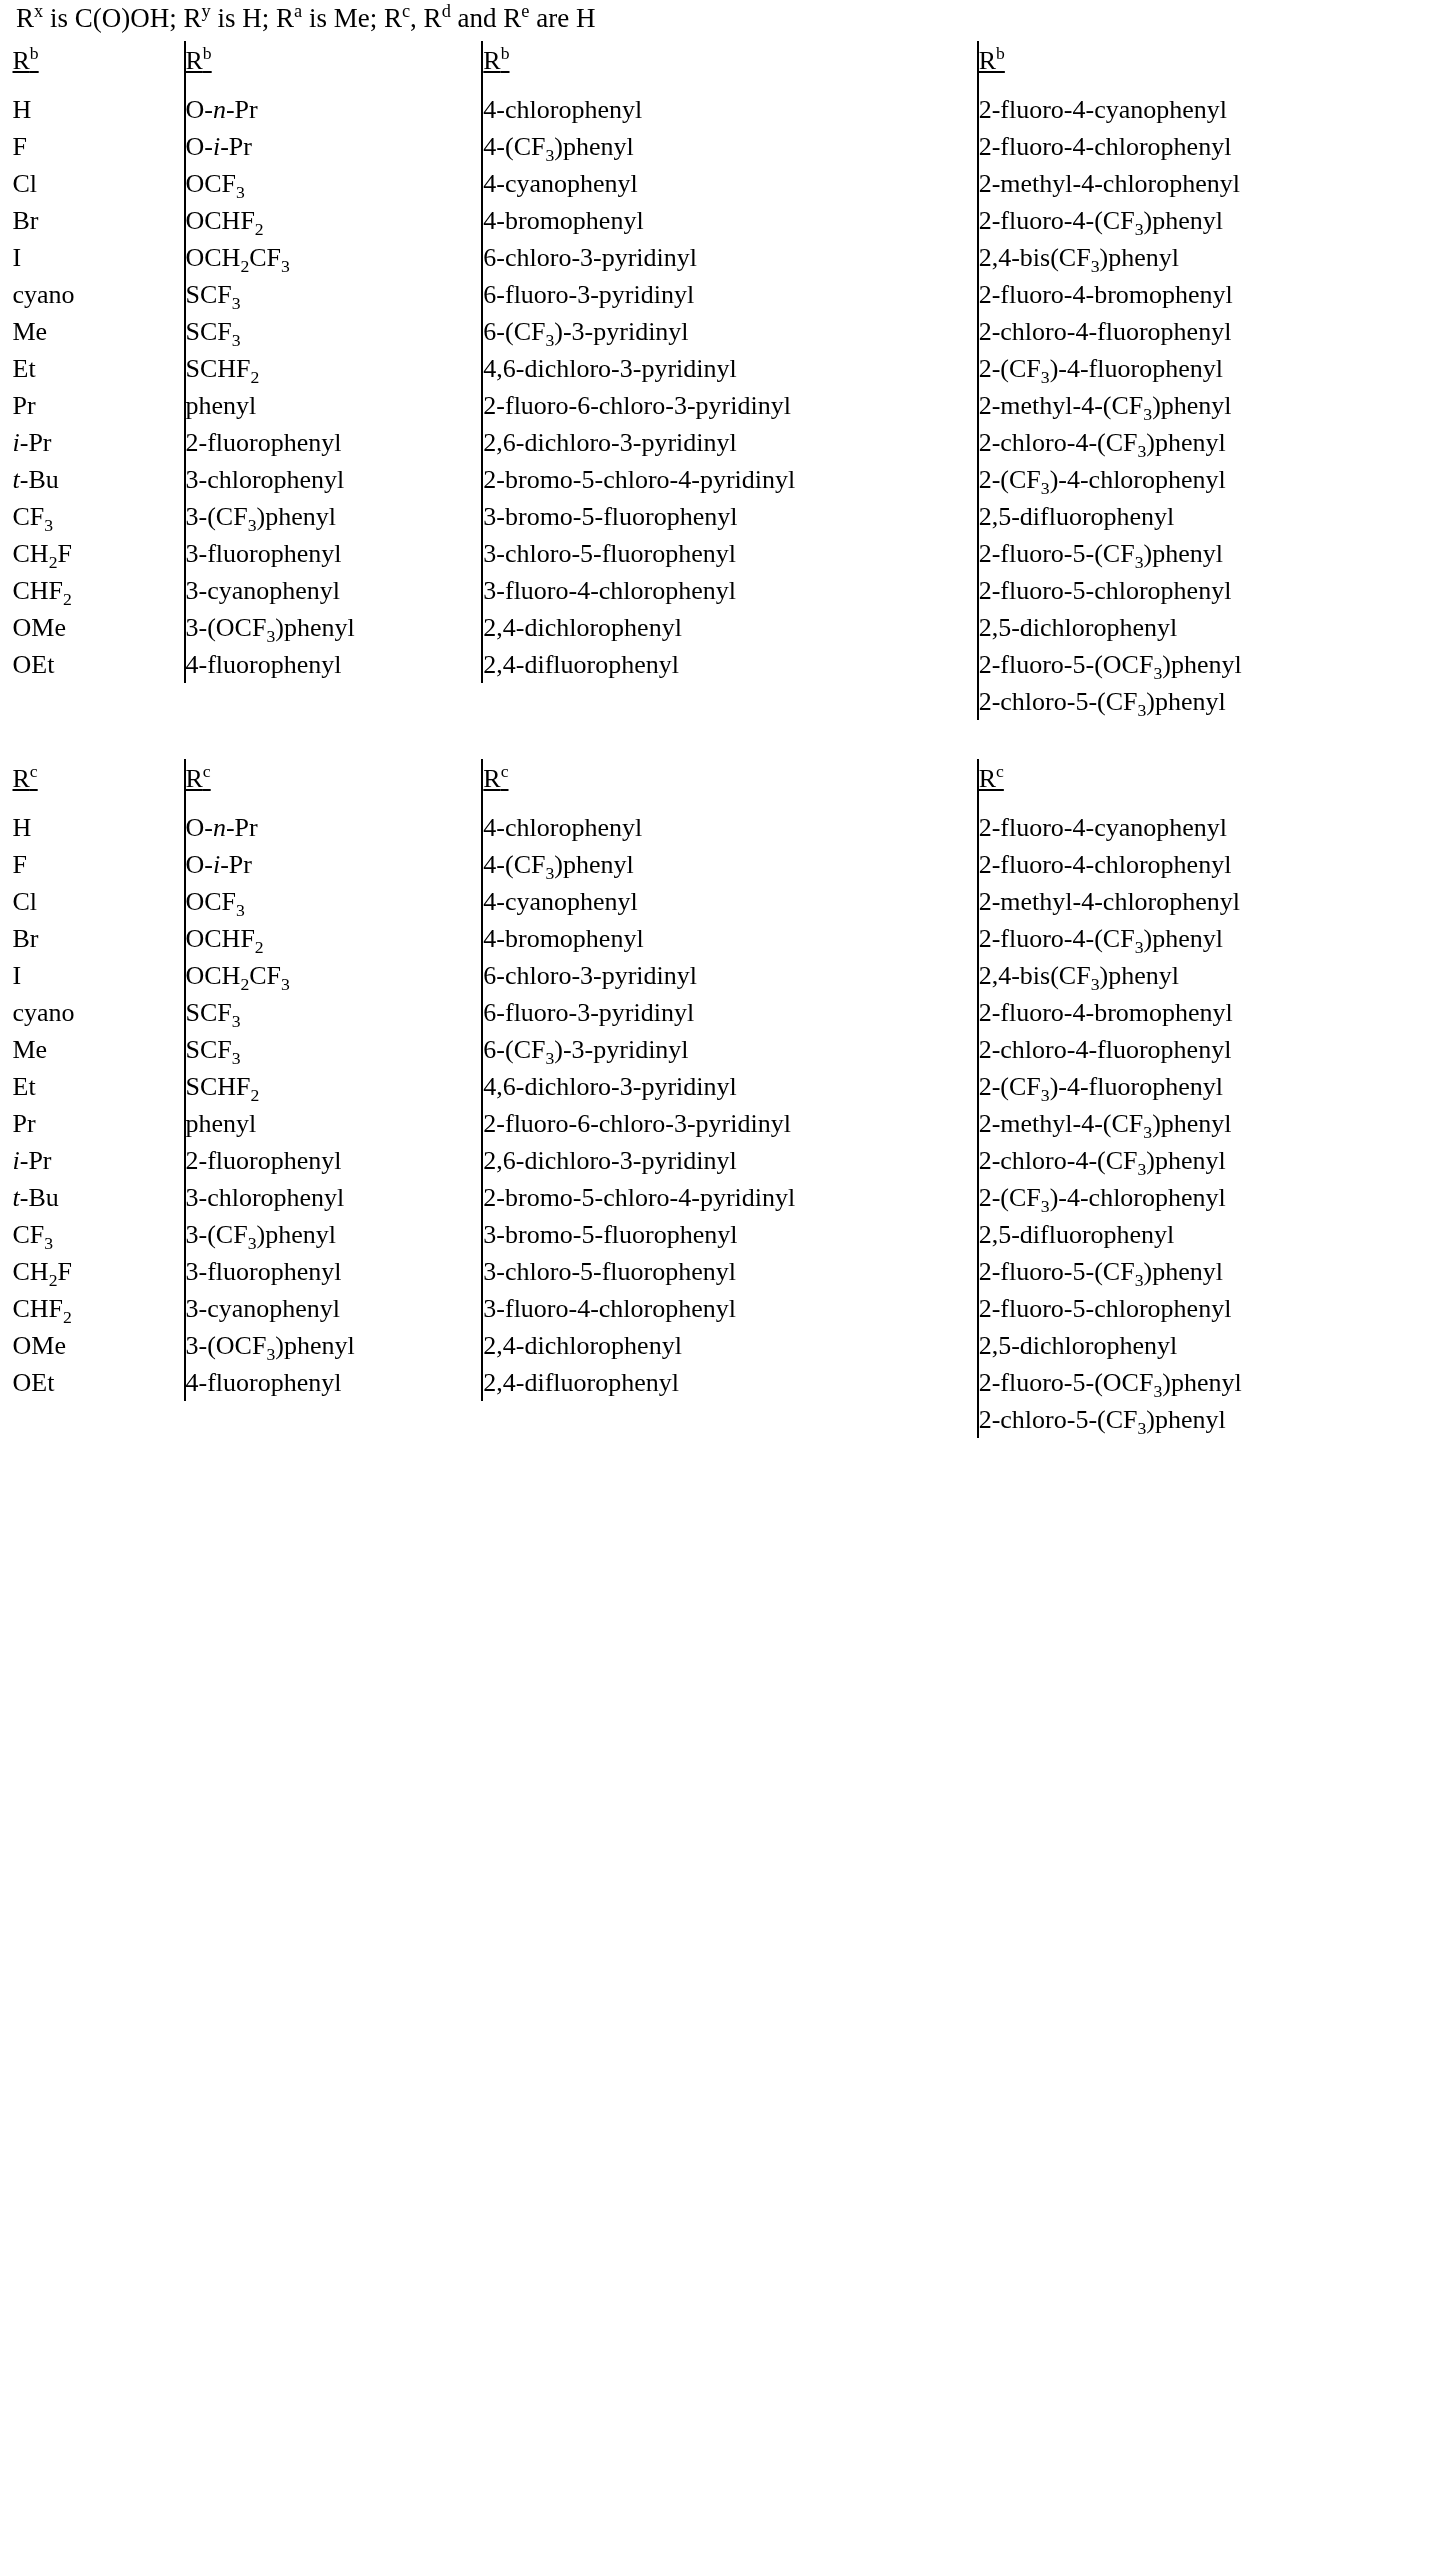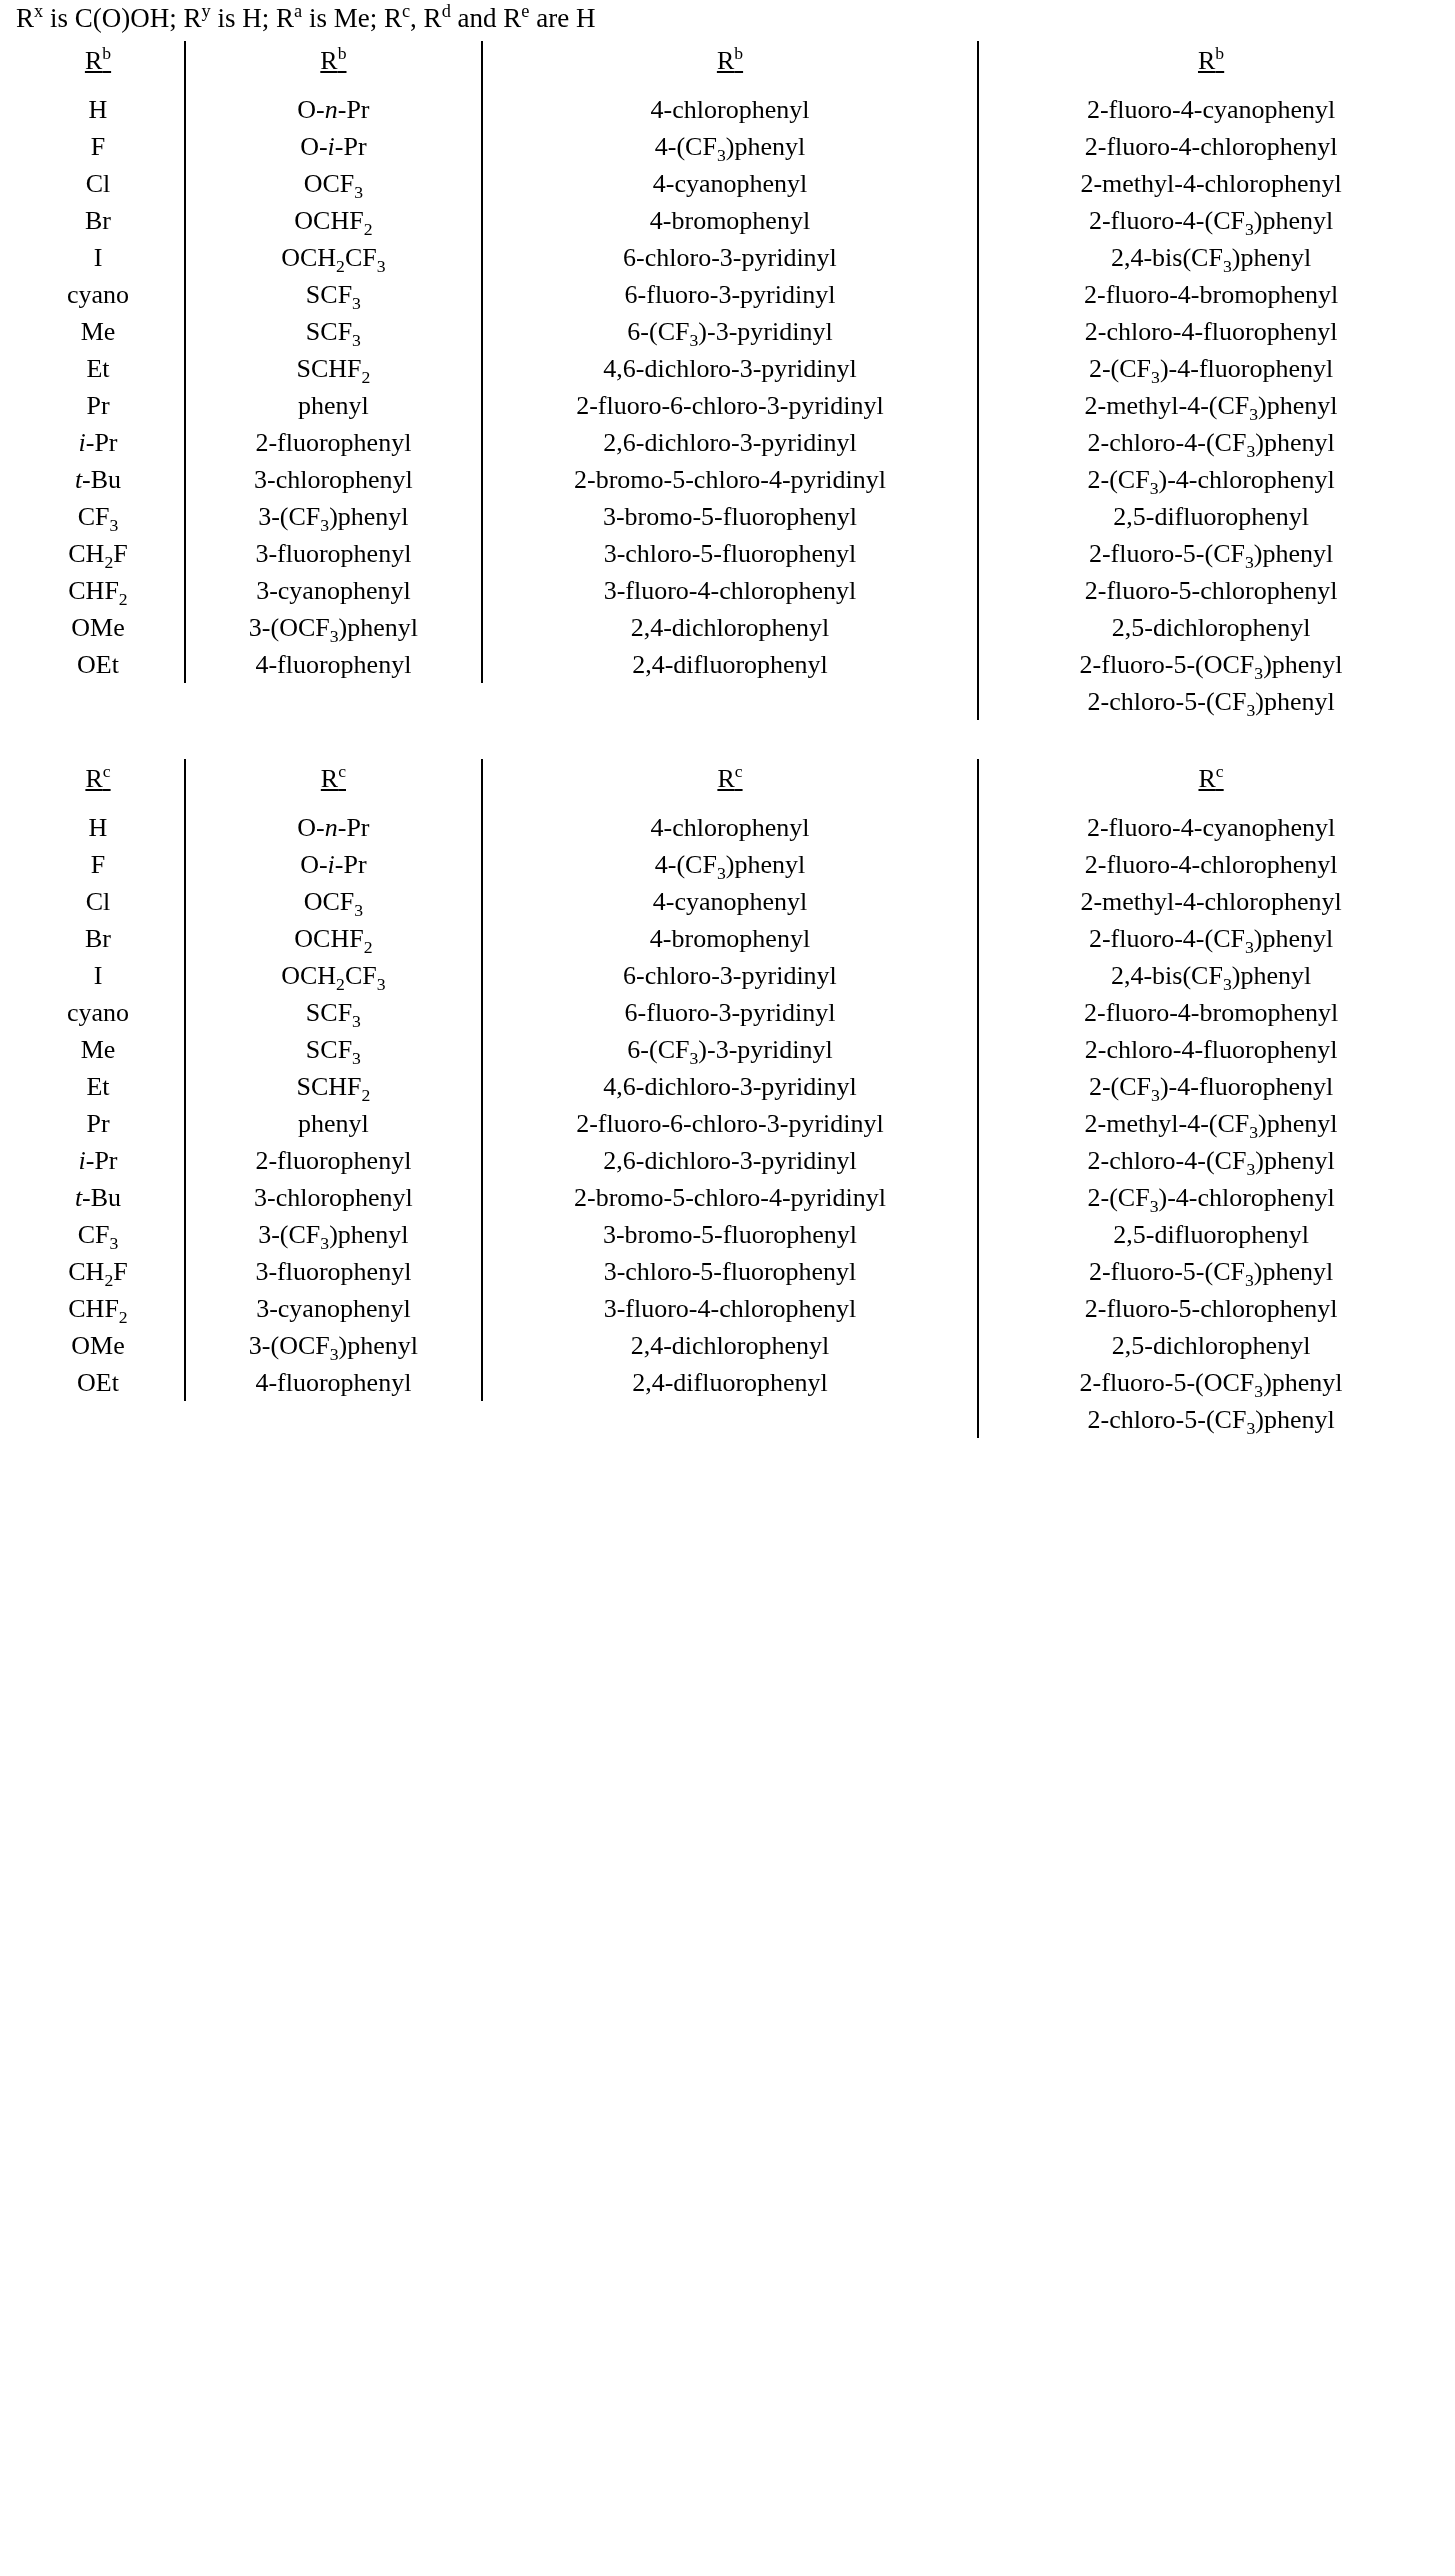--- a/index.html
+++ b/index.html
@@ -40,21 +40,20 @@
   .italic { font-style: italic; }
 
   .tablewrap {
     position: relative;
     display: flex;
     align-items: flex-start;
   }
   
   .col {
     box-sizing: border-box;
-    text-align: center;
     font-size: 26px;
     line-height: 37px;
   }
   .col.c1 { width: 174px; }
   .col.c2 { width: 303px; border-left: 2.7px solid #000; }
   .col.c3 { width: 504px; border-left: 2.7px solid #000; }
   .col.c4 { width: 475px; border-left: 2.7px solid #000; }
 
   .colhead {
     text-decoration: underline;

